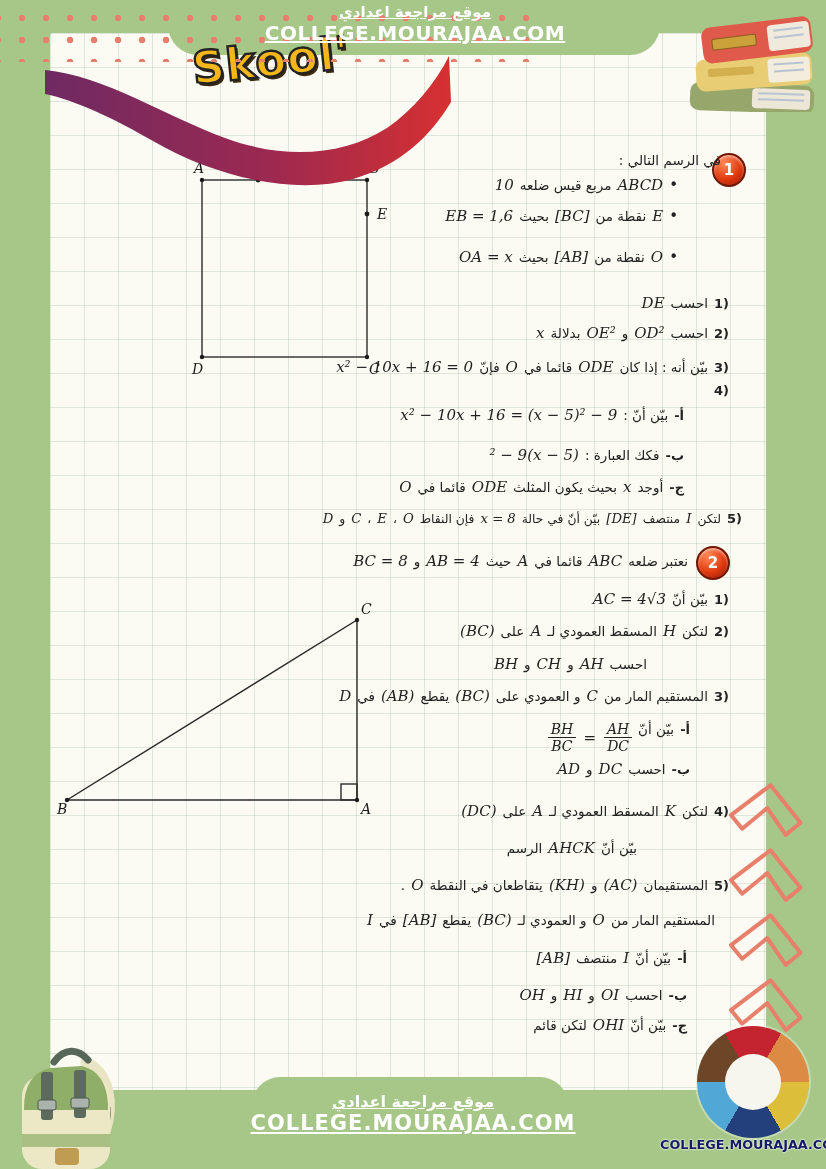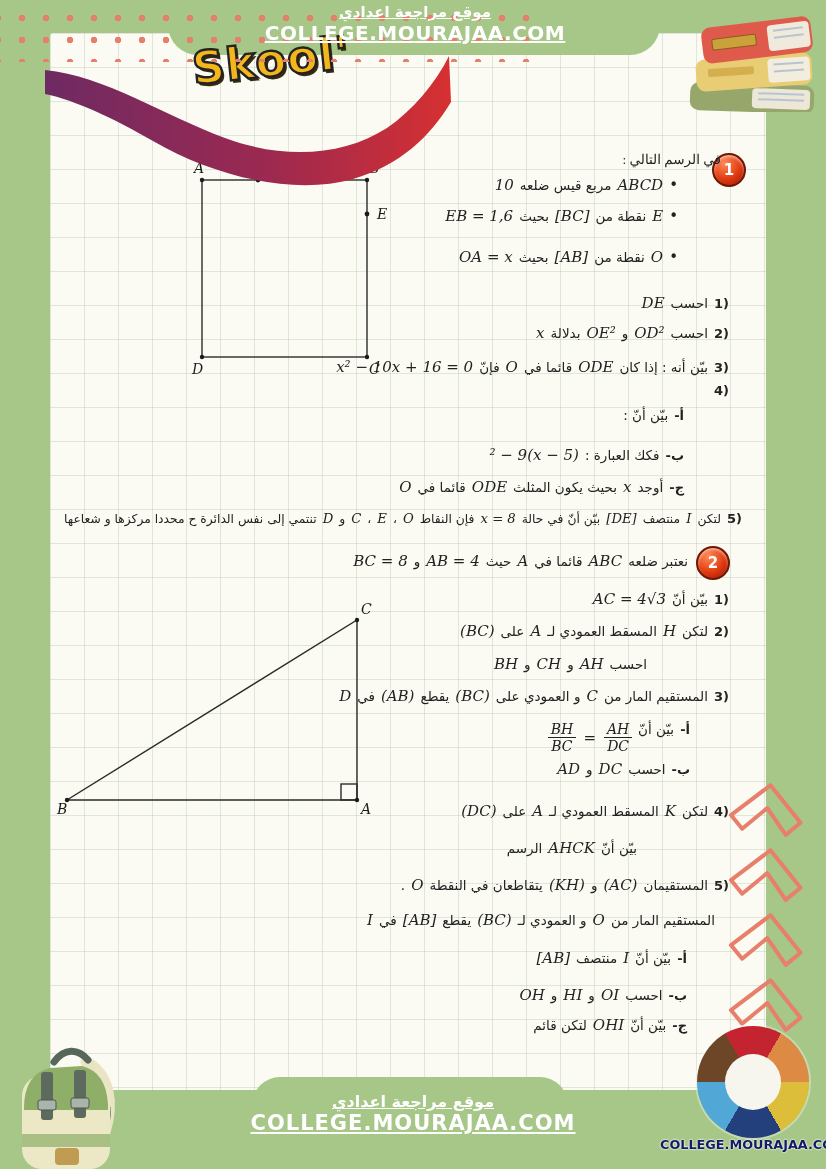--- a/index.html
+++ b/index.html
@@ -145,21 +145,21 @@
         <circle cx="302" cy="202" r="2.2"></circle>
         <circle cx="302" cy="22" r="2.2"></circle>
     </g>
     <g font-family="DejaVu Serif,serif" font-style="italic" font-size="14" fill="#1c1c1c">
       <text x="2" y="216">B</text>
       <text x="306" y="216">A</text>
       <text x="306" y="16">C</text>
     </g>
   </svg>
 
-  <div class="ln" style="right:105px;top:149px;font-family:Liberation Serif, serif;">
+  <div class="ln" style="right:105px;top:149px;">
     <span class="ar">في الرسم التالي :</span>
   </div>
 
   <div class="ln" style="right:148px;top:174px;">
     <span class="bdot">•</span>
     <span class="m">ABCD</span>
     <span class="ar">مربع قيس ضلعه</span>
     <span class="m">10</span>
   </div>
   <div class="ln" style="right:148px;top:205px;">
@@ -201,20 +201,21 @@
     <span class="m">O</span>
     <span class="ar">فإنّ</span>
     <span class="m">x² − 10x + 16 = 0</span>
   </div>
   <div class="ln" style="right:97px;top:380px;">
     <span class="n">(4</span>
   </div>
   <div class="ln" style="right:142px;top:404px;">
     <span class="n">أ-</span>
     <span class="ar">بيّن أنّ :</span>
+    <span class="m">x² − 10x + 16 = (x − 5)² − 9</span>
   </div>
   <div class="ln" style="right:142px;top:444px;">
     <span class="n">ب-</span>
     <span class="ar">فكك العبارة :</span>
     <span class="m">(x − 5)² − 9</span>
   </div>
   <div class="ln" style="right:142px;top:476px;">
     <span class="n">ج-</span>
     <span class="ar">أوجد</span>
     <span class="m">x</span>
@@ -232,21 +233,20 @@
     <span class="ar">بيّن أنّ في حالة</span>
     <span class="m">x = 8</span>
     <span class="ar">فإن النقاط</span>
     <span class="m">O</span>
     <span class="ar">،</span>
     <span class="m">E</span>
     <span class="ar">،</span>
     <span class="m">C</span>
     <span class="ar">و</span>
     <span class="m">D</span>
-    <span class="ar">تنتمي إلى نفس الدائرة ح محددا مركزها و شعاعها</span>
   </div>
 
   <div class="ln" style="right:138px;top:550px;">
     <span class="ar">نعتبر ضلعه</span>
     <span class="m">ABC</span>
     <span class="ar">قائما في</span>
     <span class="m">A</span>
     <span class="ar">حيث</span>
     <span class="m">AB = 4</span>
     <span class="ar">و</span>

